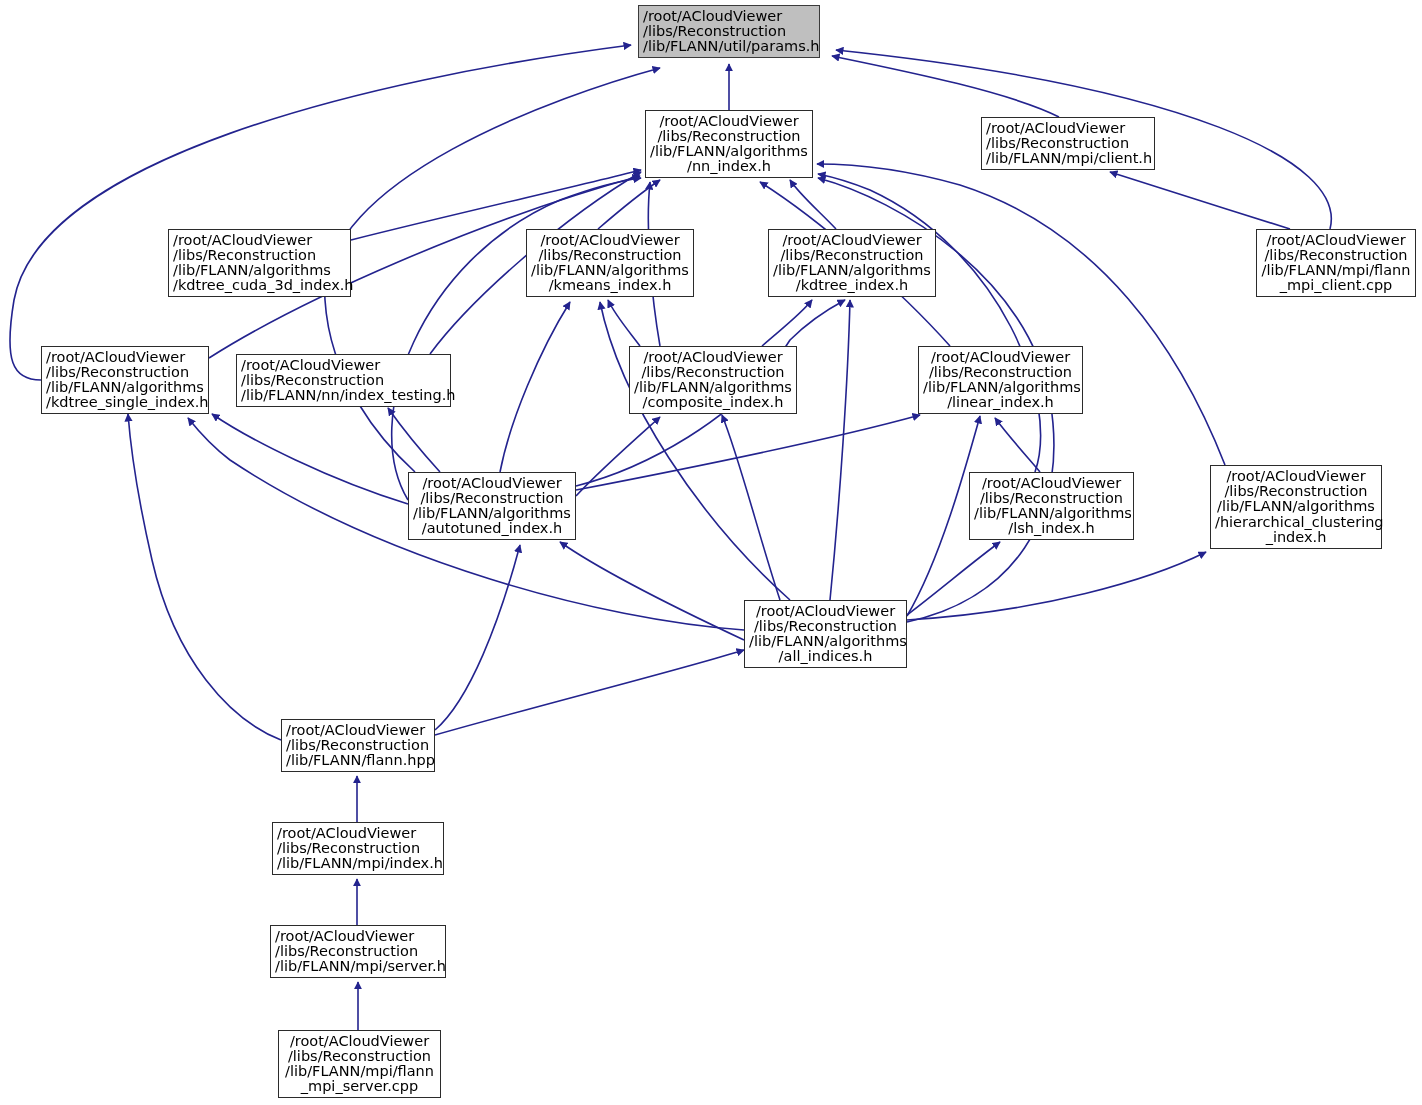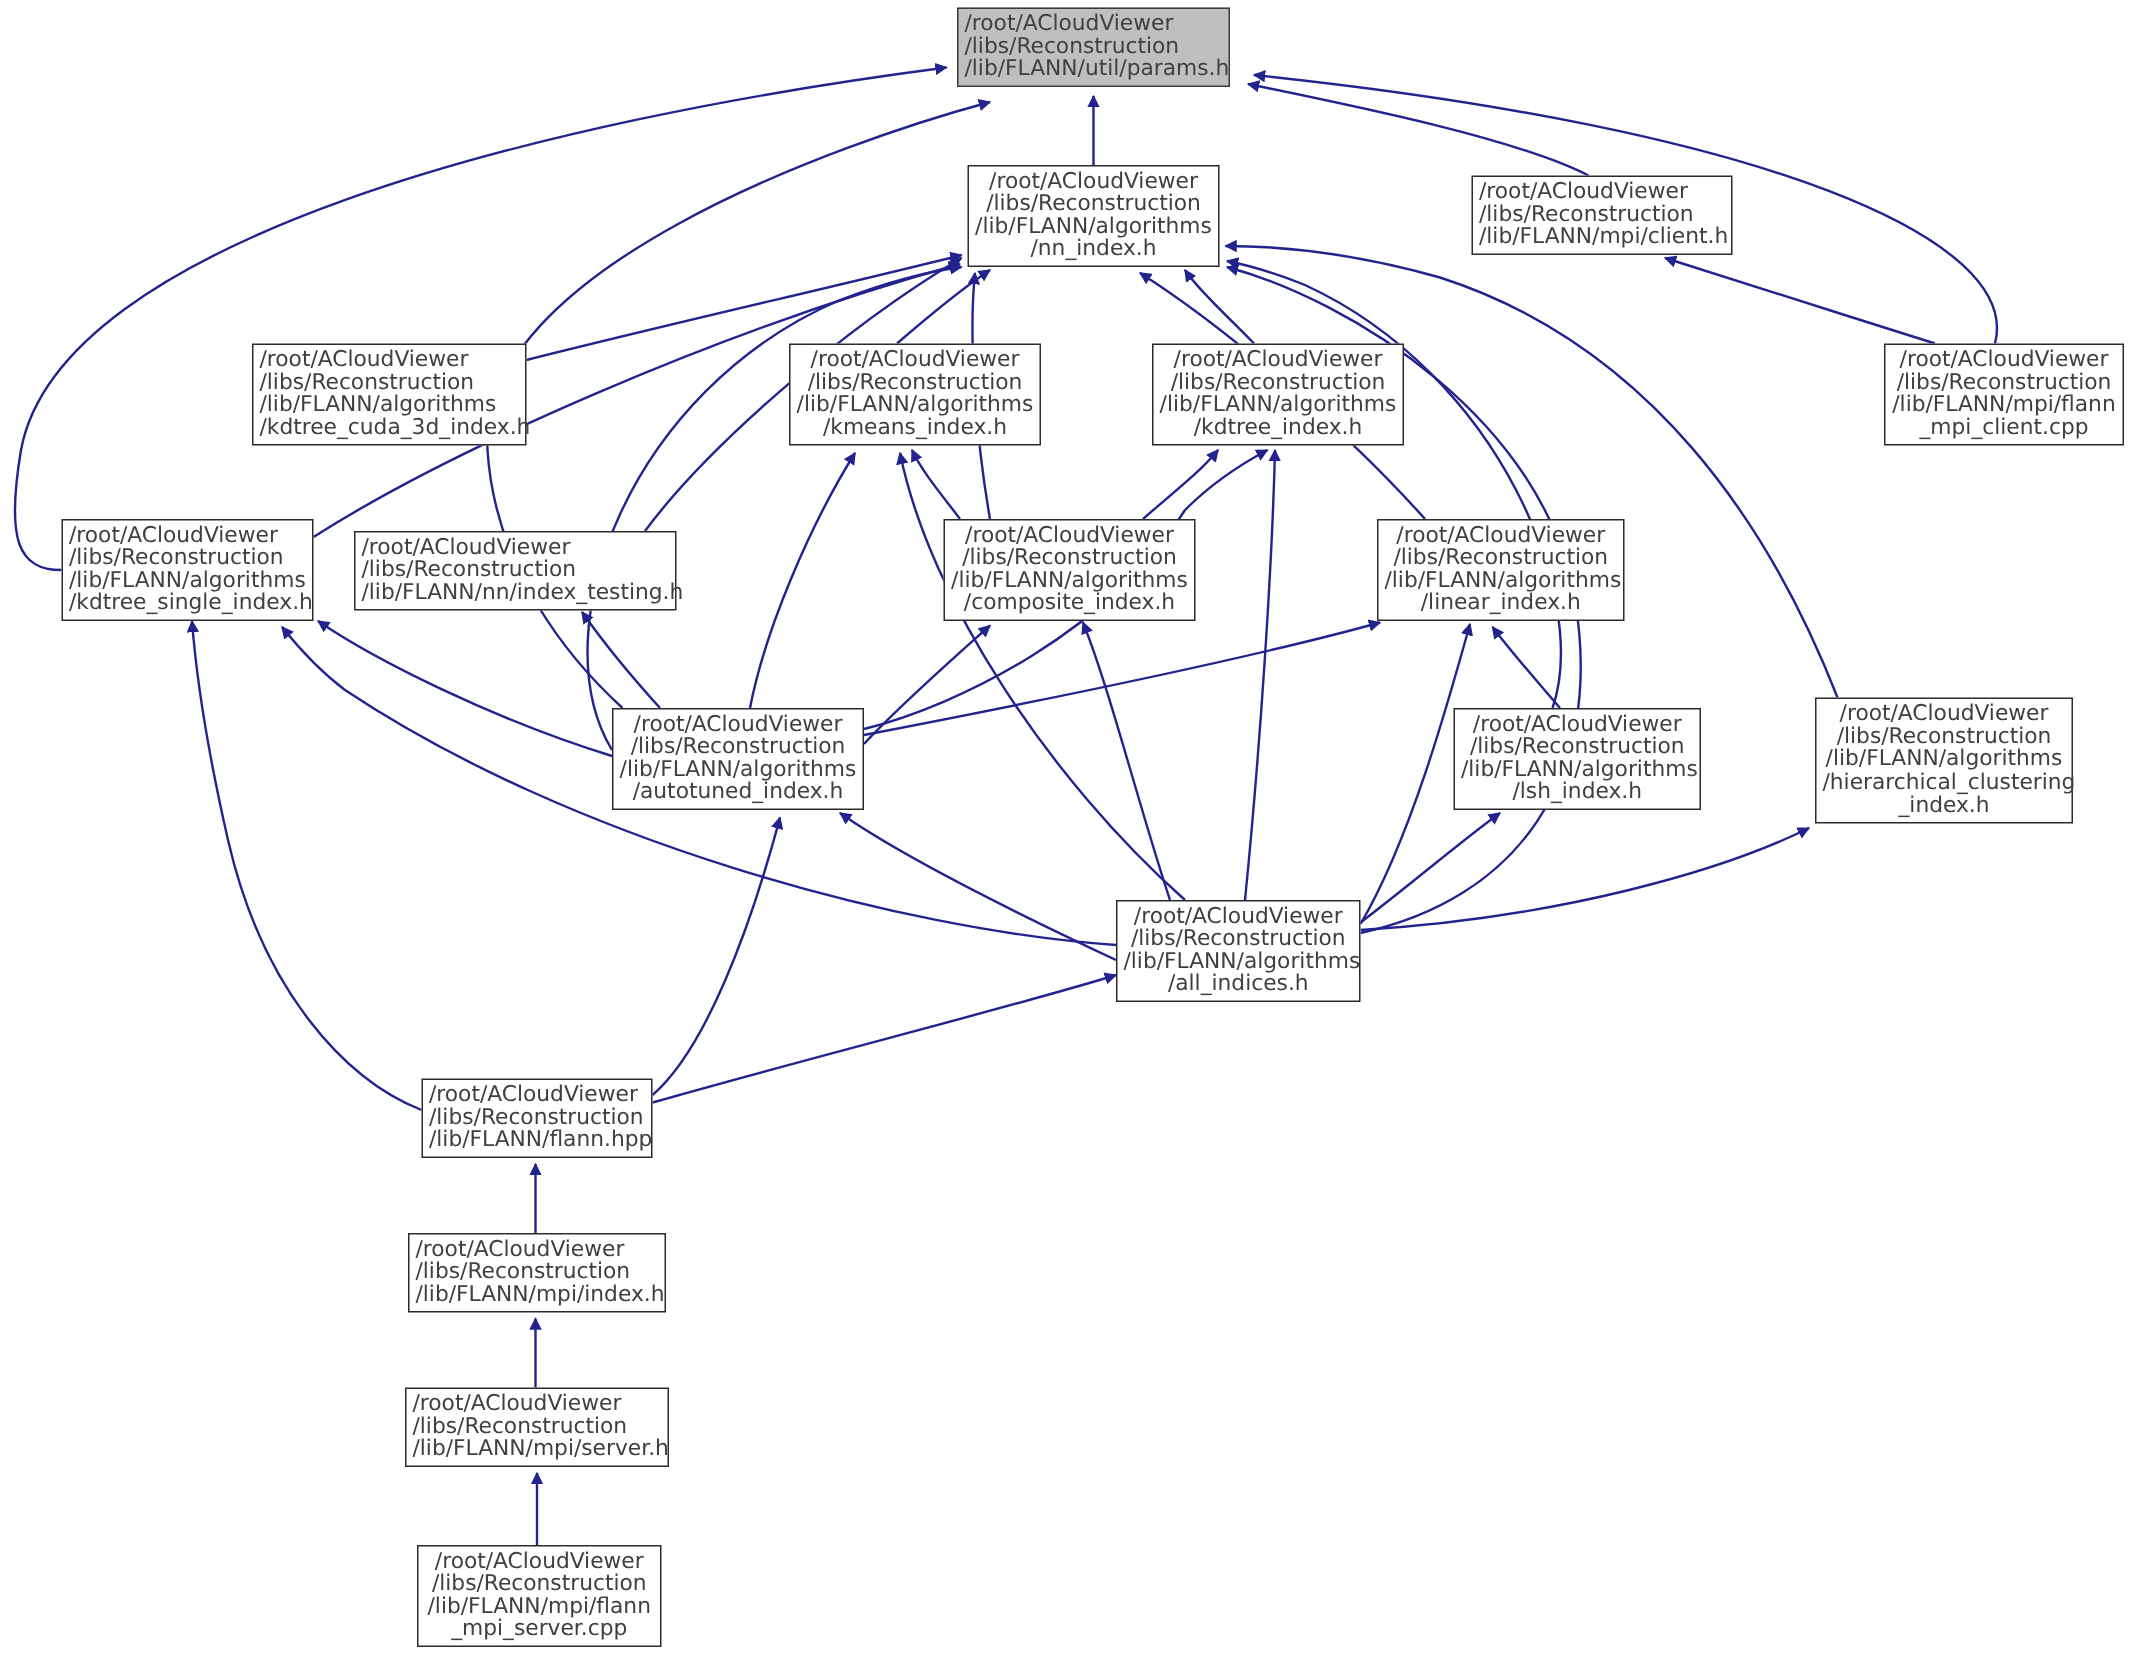--- a/index.html
+++ b/index.html
@@ -21,21 +21,21 @@
     top: 0;
     width: 1422px;
     height: 1105px;
     pointer-events: none;
   }
   .node {
     position: absolute;
     box-sizing: border-box;
     border: 1px solid #2b2b2b;
     background: #ffffff;
-    color: #404040;
+    color: #000000;
     font-size: 14.5px;
     line-height: 15.2px;
     text-align: center;
     display: flex;
     align-items: center;
     justify-content: center;
     padding: 2px 4px;
     white-space: pre;
     z-index: 5;
   }

